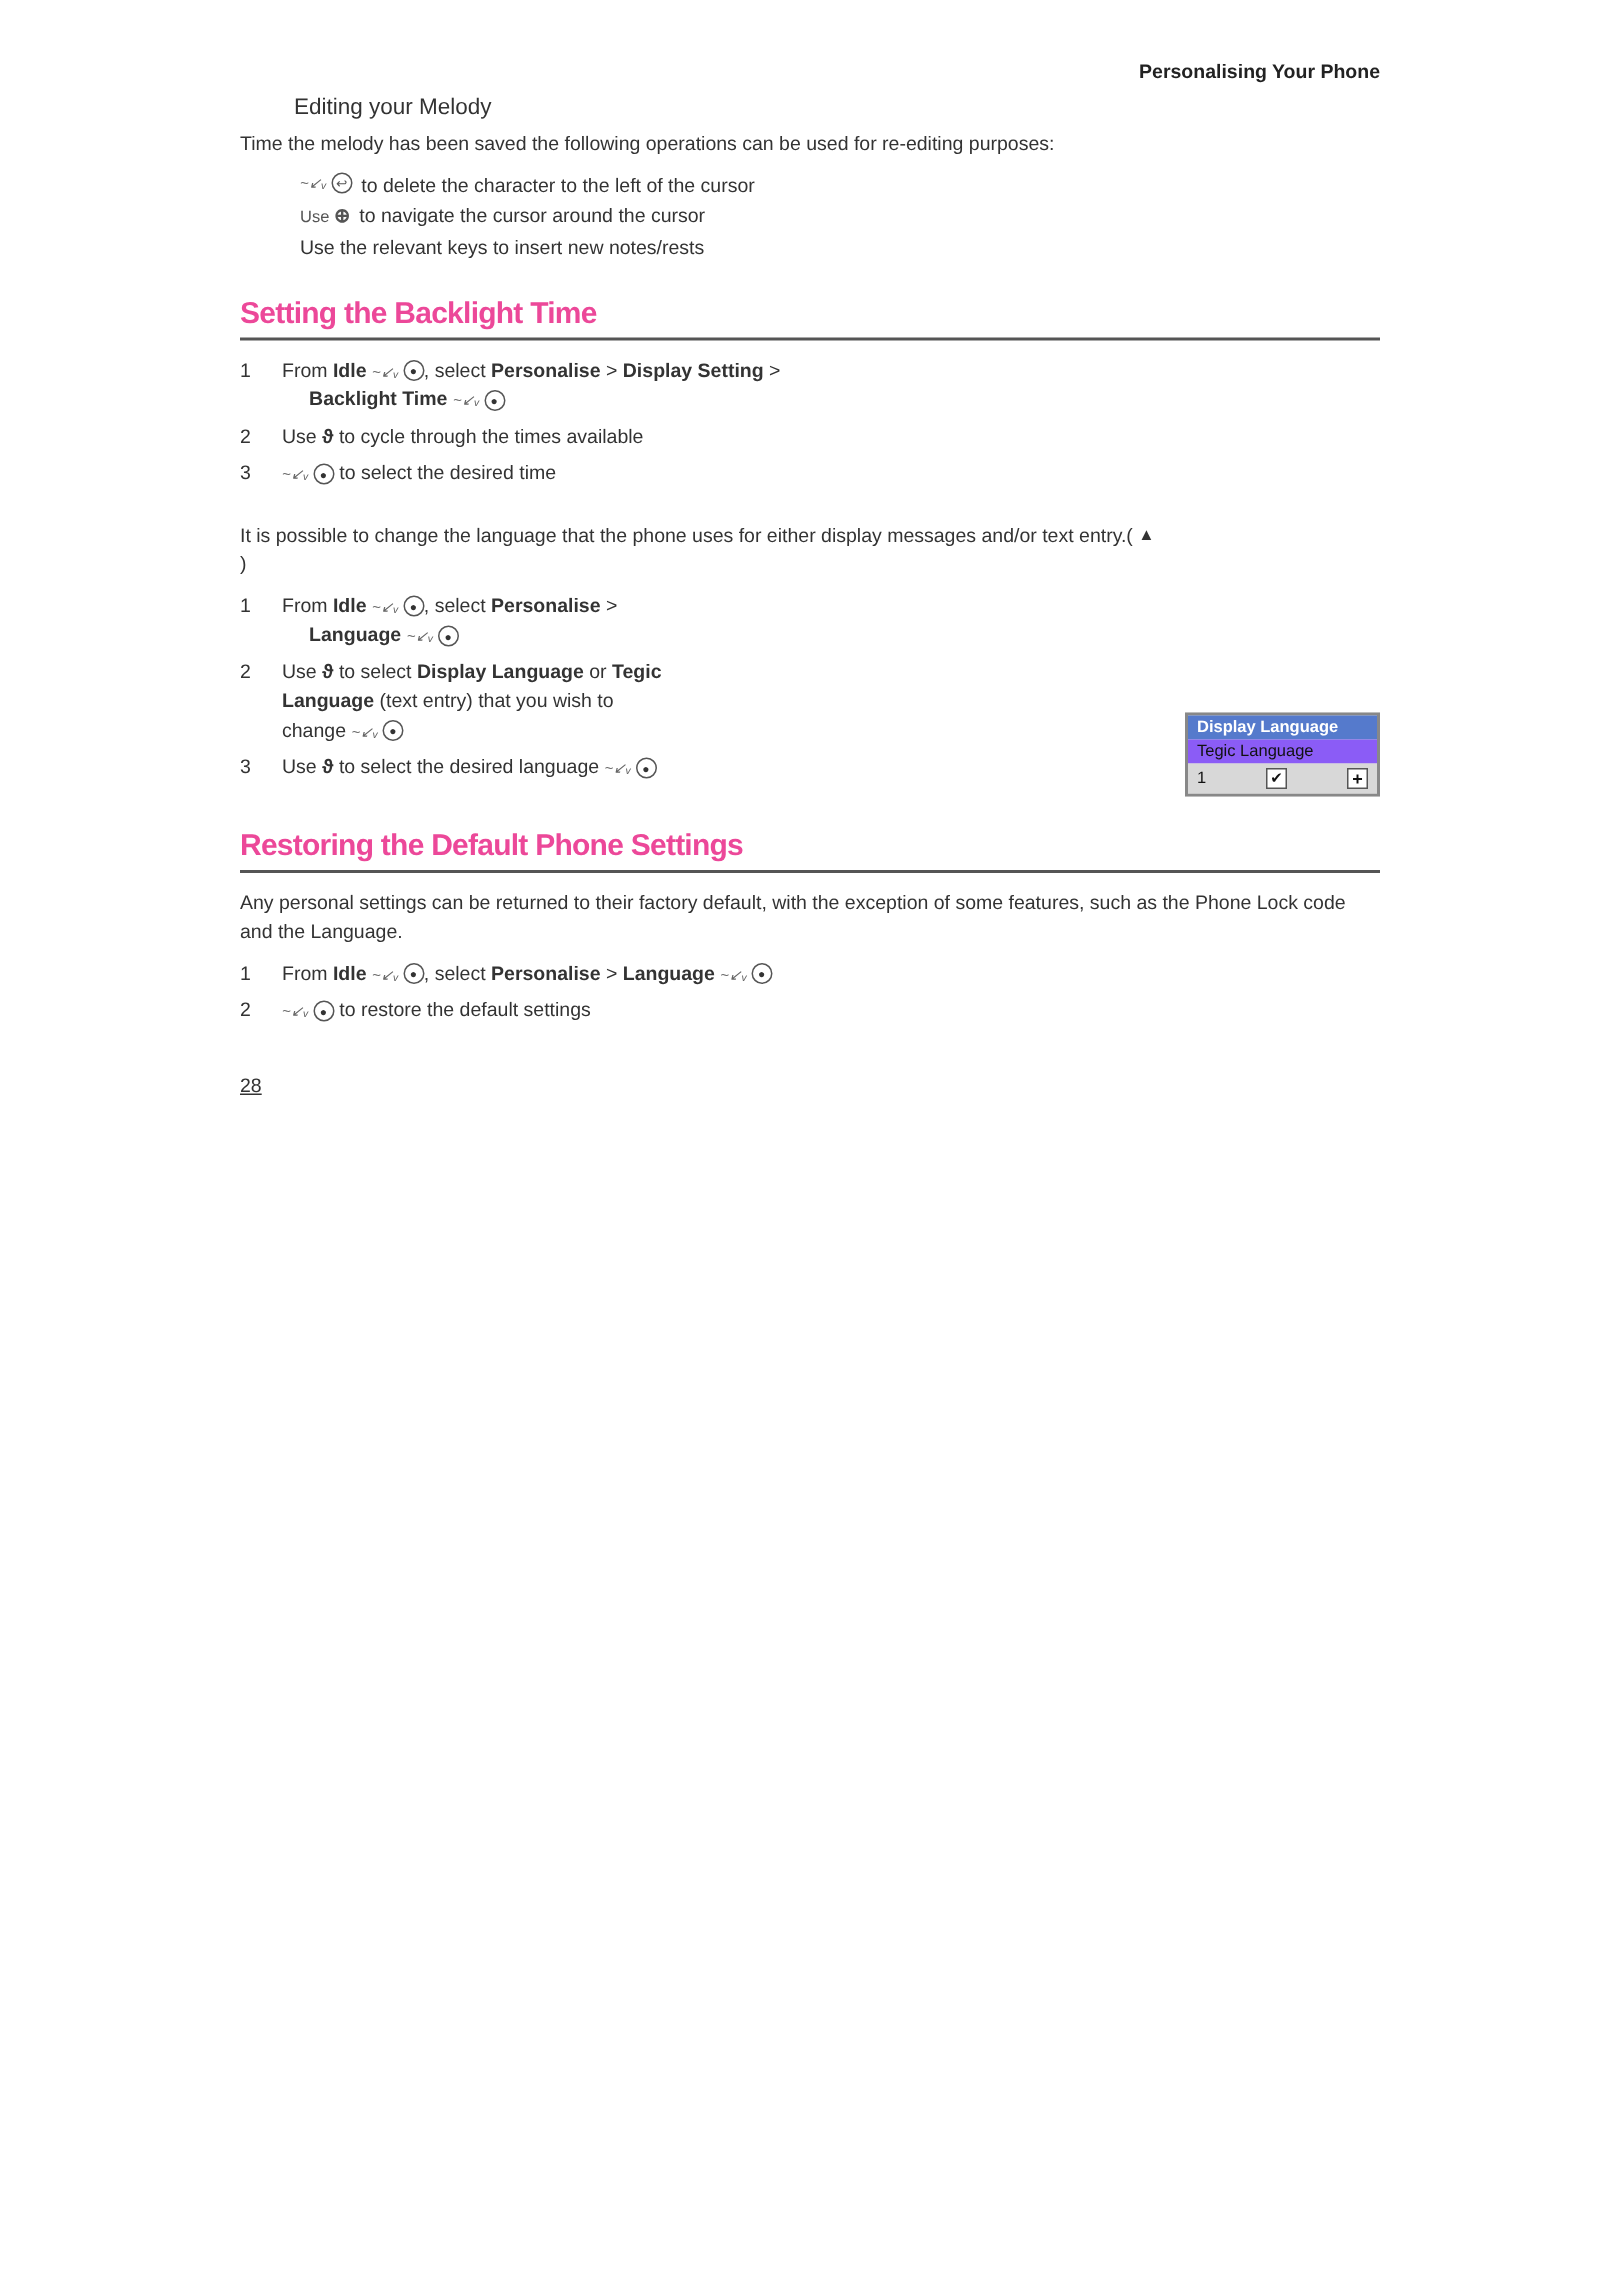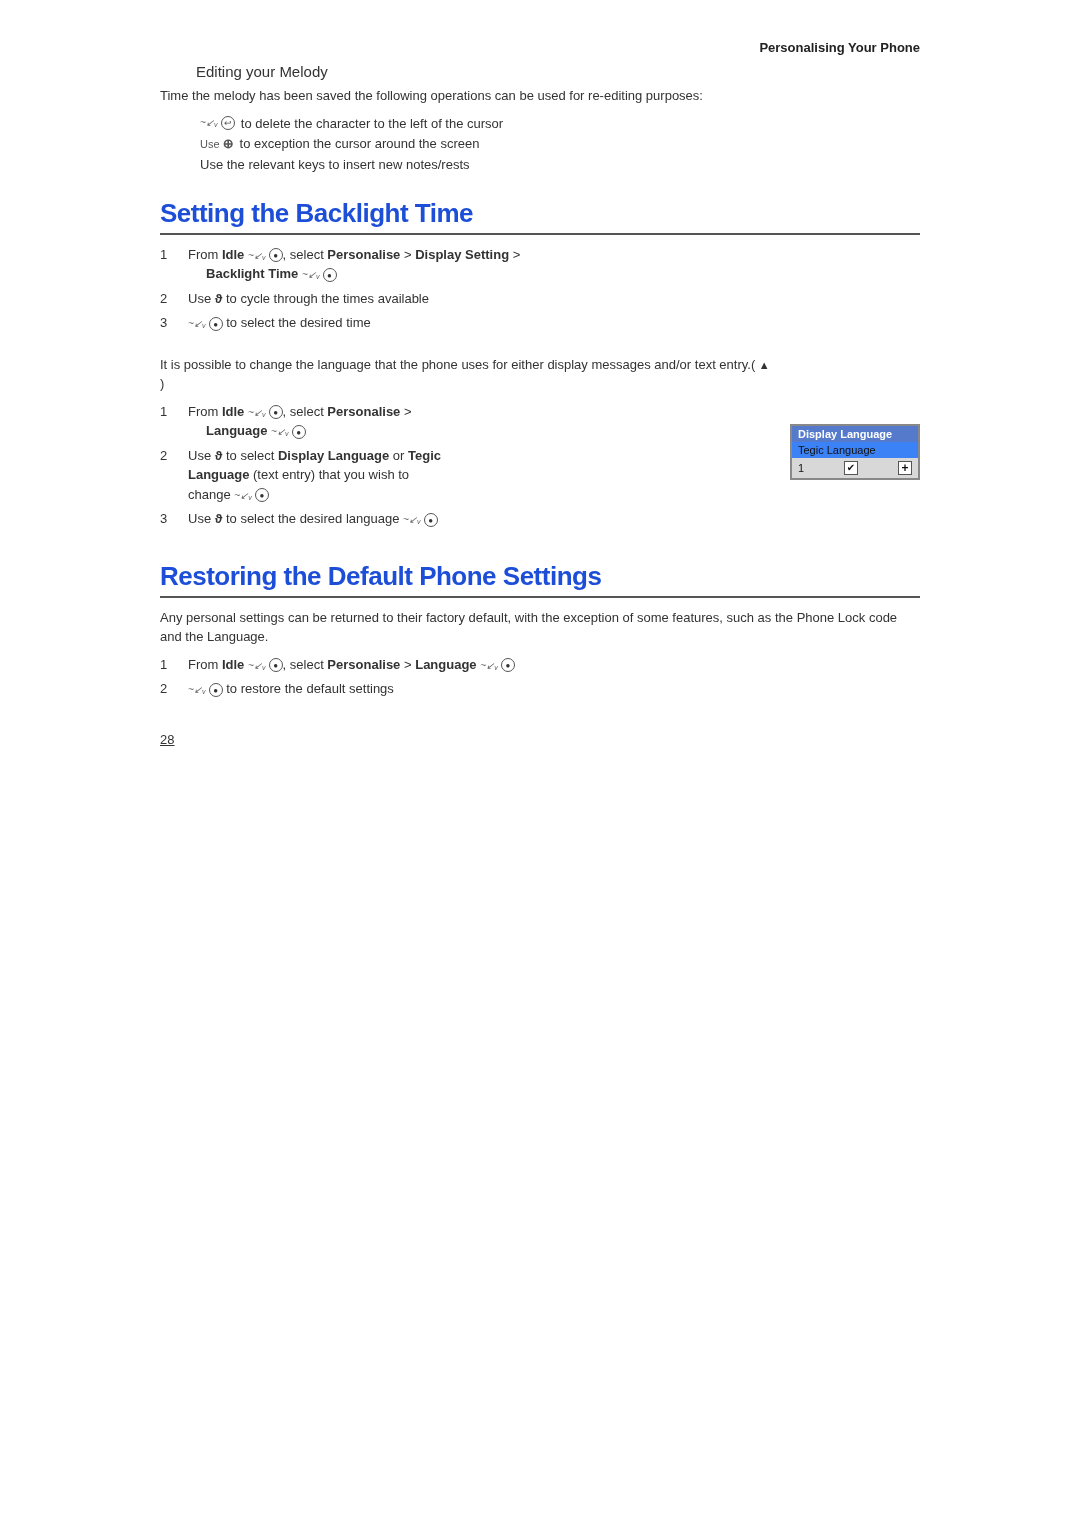--- a/index.html
+++ b/index.html
@@ -19,26 +19,26 @@
       text-align: right;
     }
     .subsection-title {
       font-size: 15px;
       font-weight: normal;
       margin-bottom: 6px;
       color: #333;
       margin-left: 36px;
     }
     .main-title {
-      font-size: 26px;
+      font-size: 20px;
       font-weight: bold;
       border-bottom: 2px solid #555;
       padding-bottom: 4px;
       margin-bottom: 10px;
-      color: #1d4ed8;
+      color: #ec4899;
       letter-spacing: -0.5px;
     }
     .body-text {
       font-size: 13px;
       line-height: 1.5;
       margin-bottom: 8px;
       color: #333;
     }
     .step-list {
       list-style: none;
@@ -78,21 +78,21 @@
       color: #555;
       white-space: nowrap;
     }
     .bold { font-weight: bold; }
     .section-block {
       margin-bottom: 22px;
     }
     .two-col {
       display: flex;
       gap: 20px;
-      align-items: center;
+      align-items: flex-end;
     }
     .col-left { flex: 1; }
     .col-right { flex-shrink: 0; }
     .phone-screen {
       border: 2px solid #888;
       background: #e8e8e8;
       width: 130px;
       font-size: 12px;
       color: #111;
       margin-top: 10px;
@@ -100,21 +100,21 @@
     .phone-screen-header {
       background: #557acc;
       color: #fff;
       font-size: 11px;
       padding: 2px 6px;
       font-weight: bold;
     }
     .phone-screen-item {
       padding: 2px 6px;
       font-size: 11px;
-      background: #3b82f6;
+      background: #8b5cf6;
     }
     .phone-screen-footer {
       display: flex;
       align-items: center;
       justify-content: space-between;
       padding: 3px 6px;
       background: #d8d8d8;
       font-size: 11px;
     }
     .check-box {
@@ -157,21 +157,21 @@
     <ul class="bullet-list">
       <li>
         <span class="icon-sym">
           <span style="font-style:italic;font-size:10px;color:#666;">~↙ᵥ</span>
           <span style="display:inline-block;width:14px;height:14px;border:1px solid #555;border-radius:50%;text-align:center;line-height:13px;font-size:9px;vertical-align:middle;">↩</span>
         </span>
         <span>to delete the character to the left of the cursor</span>
       </li>
       <li>
         <span class="icon-sym">Use <span style="font-weight:bold;font-size:13px;">⊕</span></span>
-        <span>to exception the cursor around the screen</span>
+        <span>to navigate the cursor around the cursor</span>
       </li>
       <li>
         <span>Use the relevant keys to insert new notes/rests</span>
       </li>
     </ul>
   </div>
 </div>
 
 <div class="section-block">
   <div class="main-title">Setting the Backlight Time</div>

